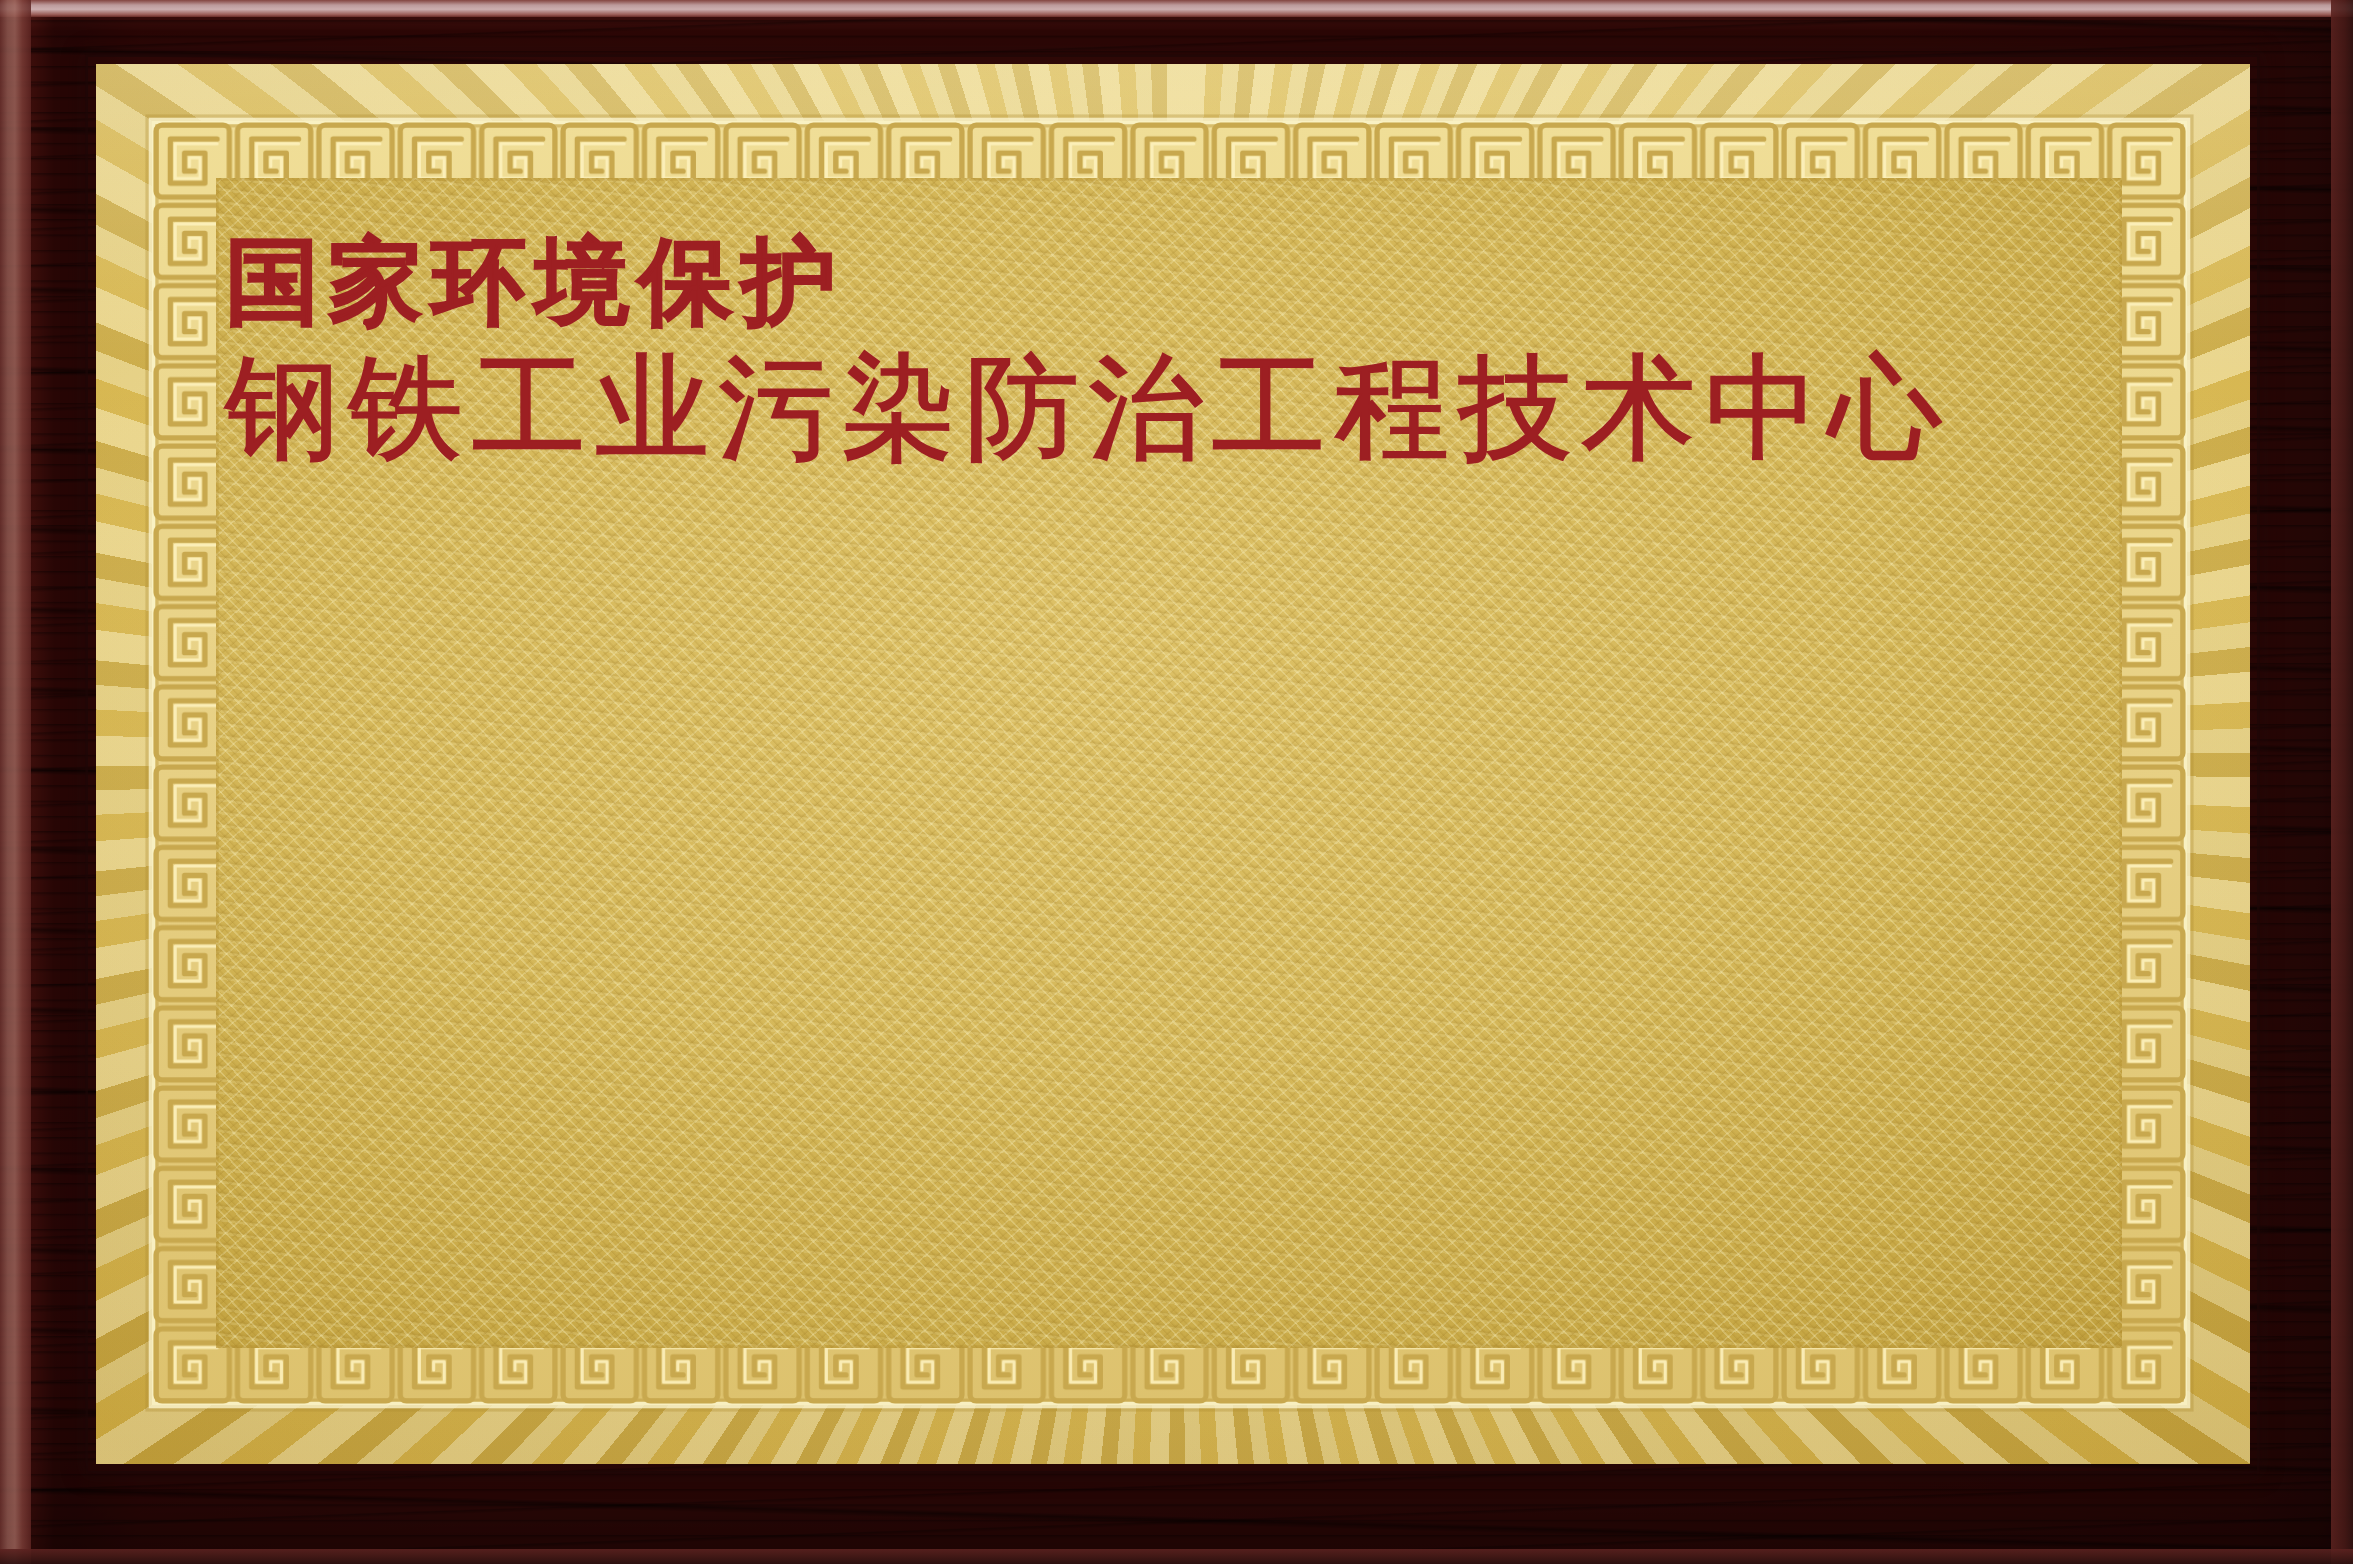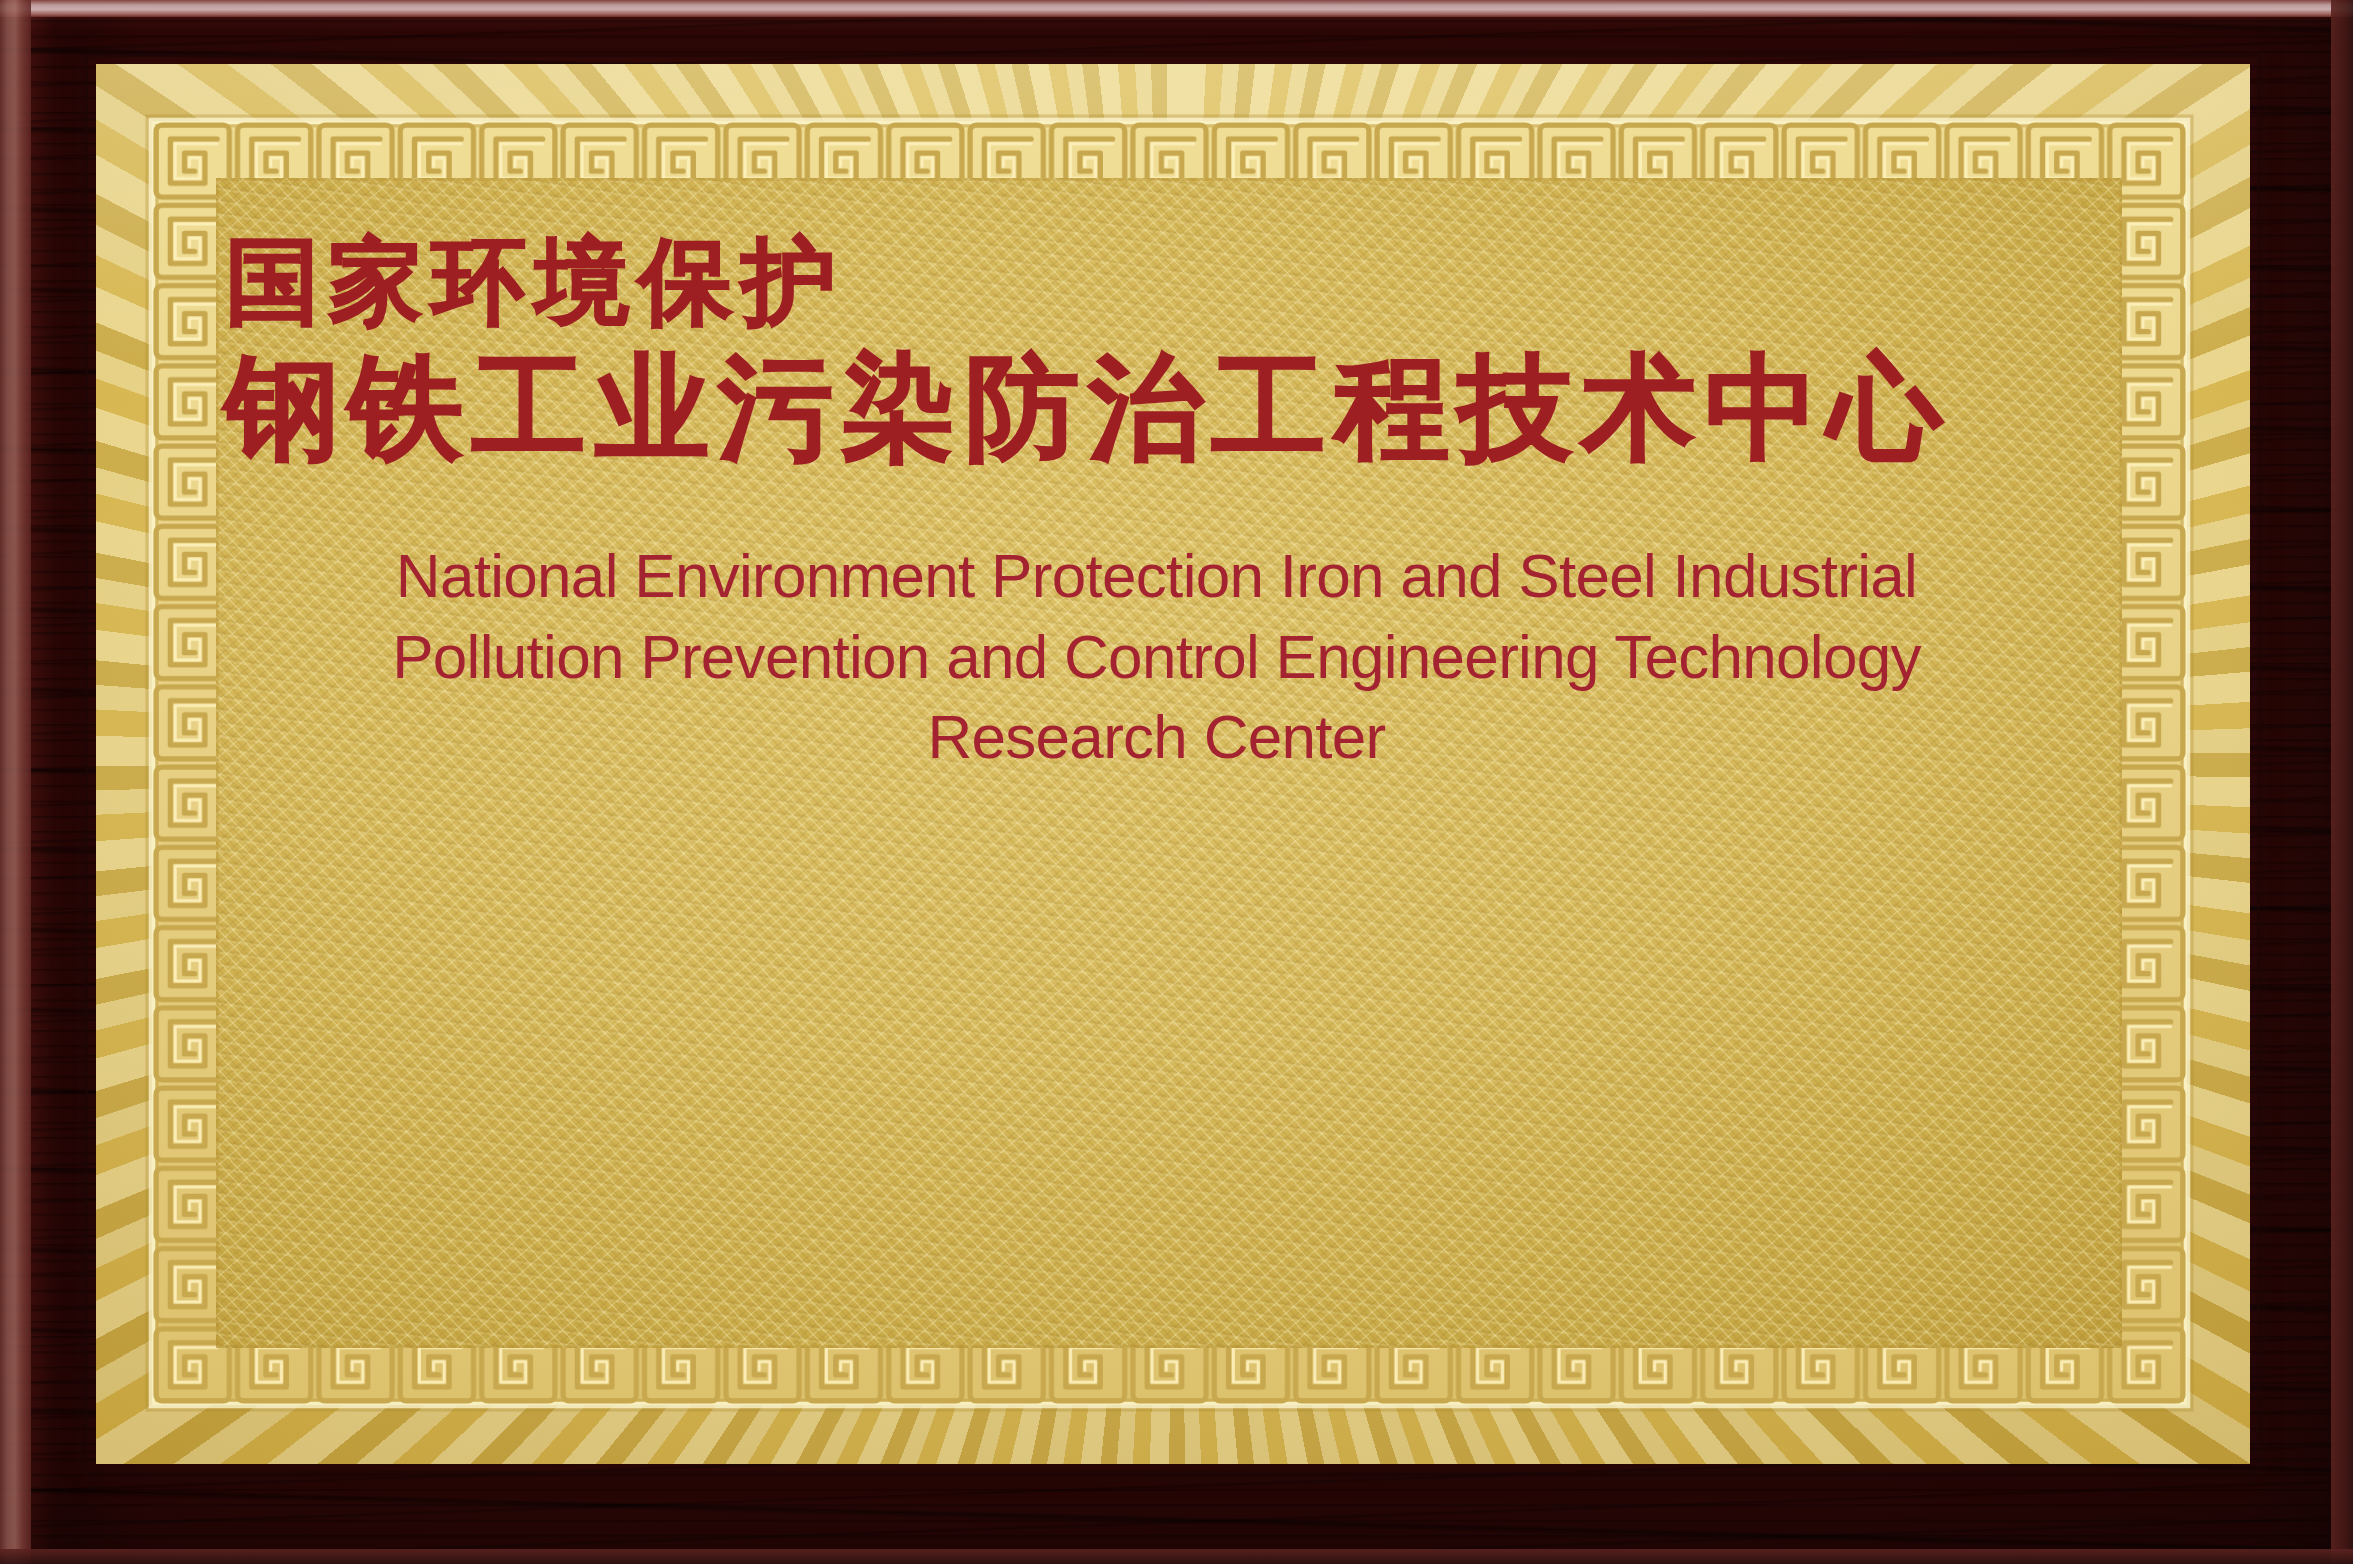--- a/index.html
+++ b/index.html
@@ -166,21 +166,21 @@
     font-size:94px;
     line-height:1.02;
     letter-spacing:9.3px;
     color:#9d1f22;
     text-indent:9.3px;
     white-space:nowrap;
     -webkit-text-stroke:2px #9d1f22;
   }
   .cn-line-2{
     font-family:"DejaVu Sans","Liberation Sans",sans-serif;
-    font-weight:700;
+    font-weight:400;
     font-size:114px;
     line-height:1.02;
     letter-spacing:9.3px;
     color:#9d1f22;
     text-indent:9.3px;
     margin-top:20px;
     white-space:nowrap;
     -webkit-text-stroke:2px #9d1f22;
   }
   .en-block{
@@ -242,23 +242,18 @@
     </div>
 
     <div class="inner-field">
 
       <div class="text-stack">
 
         <div class="cn-line-1">国家环境保护</div>
 
         <div class="cn-line-2">钢铁工业污染防治工程技术中心</div>
 
-        <div class="en-block">
-          <span class="en-line">National Environment Protection Iron and Steel Industrial</span>
-          <span class="en-line">Pollution Prevention and Control Engineering Technology</span>
-          <span class="en-line">Research Center</span>
-        </div>
 
       </div>
     </div>
   </div>
 </div>
 
 
 </body></html>

